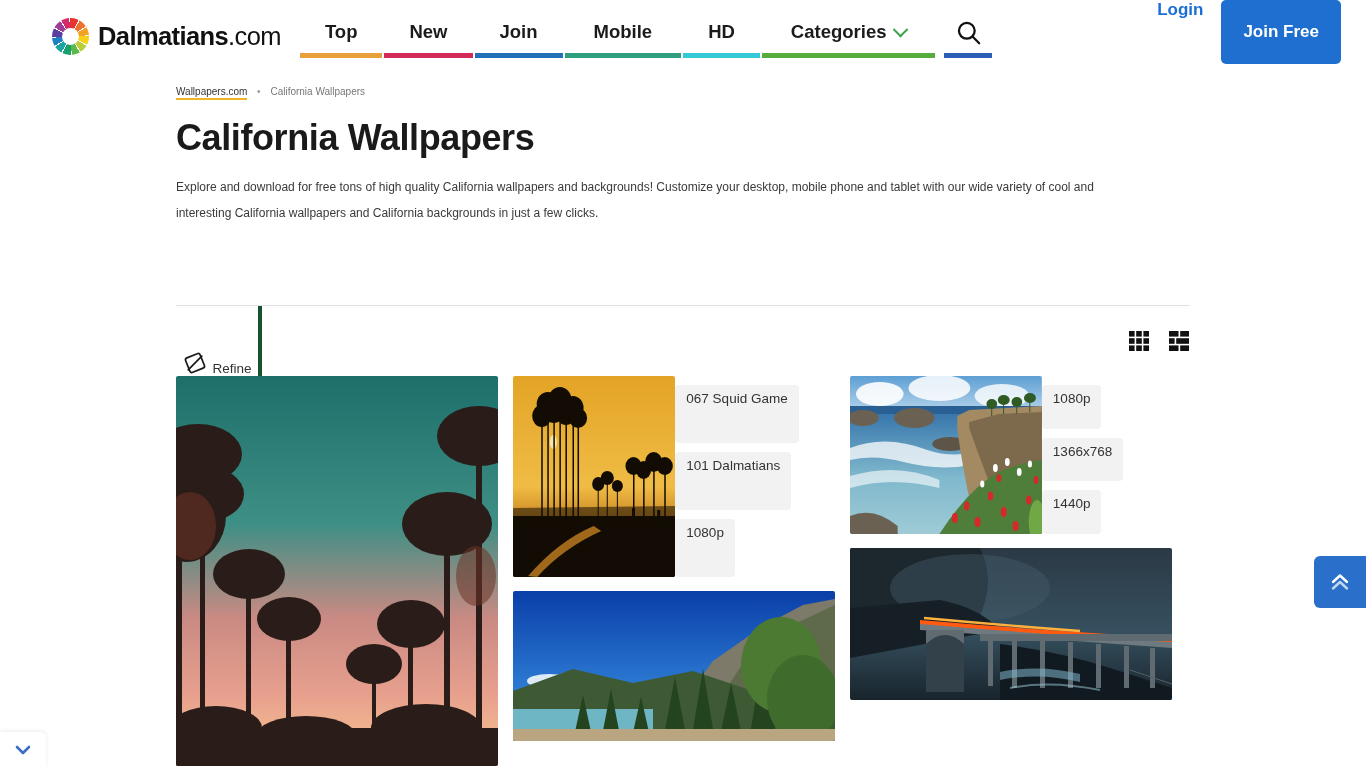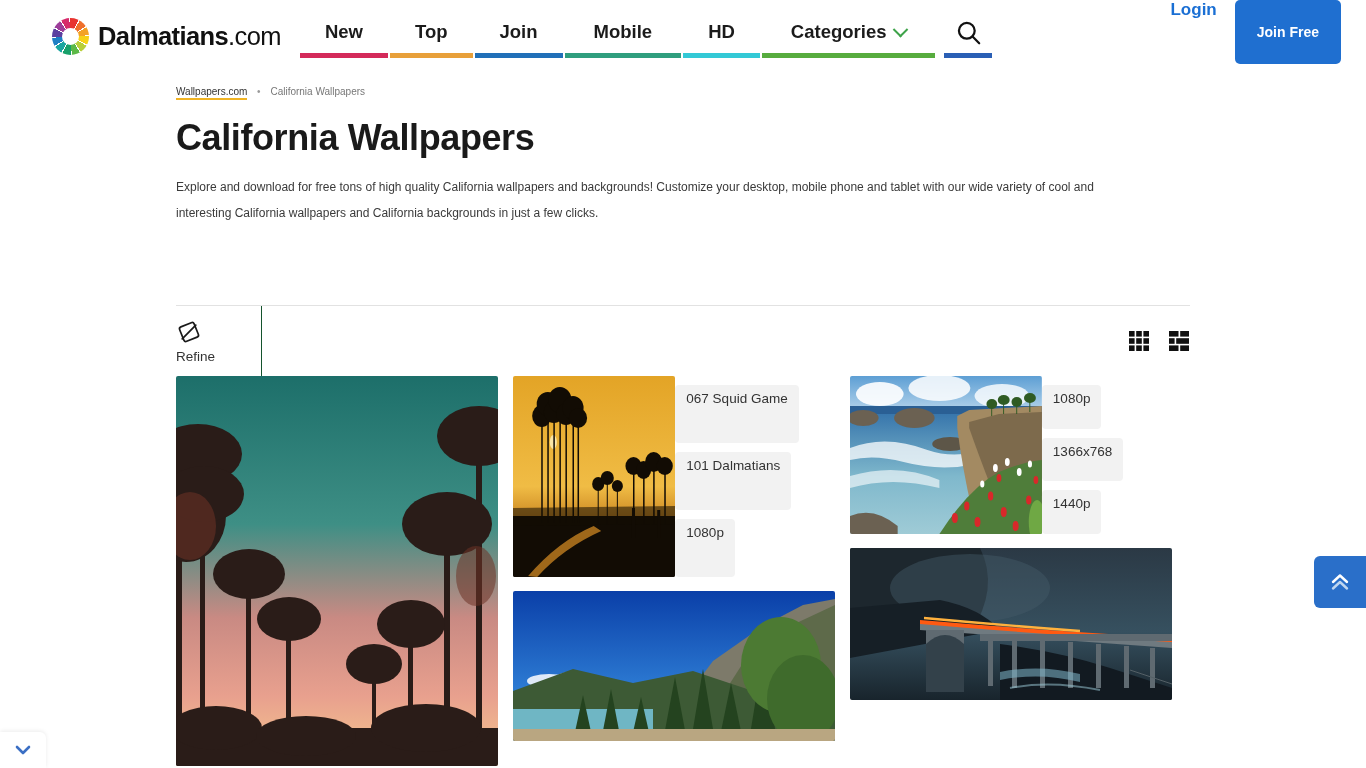--- a/index.html
+++ b/index.html
@@ -88,21 +88,21 @@
   .search-btn .bar { position: absolute; left: 8px; right: 8px; bottom: 6px; height: 5px; }
   .search-ico { width: 27px; height: 27px; }
 
   .header-right {
     margin-left: auto; display: flex; gap: 18px;
     height: 64px; padding-right: 5px;
   }
   .login-link { font-size: 17px; font-weight: 700; color: #1a6fd4; cursor: pointer; }
   .join-btn {
     background: #1f6fd0; color: #fff; border: none; border-radius: 5px;
-    font-family: inherit; font-size: 14px; font-weight: 700;
+    font-family: inherit; font-size: 17px; font-weight: 700;
     padding: 12px 22px; cursor: pointer;
   }
 
   
   .container { width: 1014px; margin: 0 auto; padding: 0; }
   .breadcrumb { margin-top: 14px; font-size: 10px; color: #777; }
   .breadcrumb .crumb-home {
     color: #333; border-bottom: 2px solid #f0b323; padding-bottom: 1px; cursor: pointer;
   }
   .breadcrumb .sep { margin: 0 7px; color: #999; }
@@ -115,22 +115,22 @@
     max-width: 960px;
   }
 
   .divider { margin-top: 79px; border-top: 1px solid #e2e2e2; }
 
   .toolbar {
     display: flex; align-items: center; height: 70px;
   }
   .refine {
     width: 86px; height: 70px;
-    display: flex; flex-direction: column; align-items: flex-start; justify-content: center;
-    gap: 4px; border-right: 1px solid #14532d; cursor: pointer;
+    display: flex; flex-direction: row; align-items: flex-end; justify-content: center;
+    gap: 4px; border-right: 4px solid #14532d; cursor: pointer;
   }
   .refine-label { font-size: 13.5px; color: #333; }
   .view-toggles { margin-left: auto; display: flex; align-items: center; gap: 18px; }
   .view-btn { cursor: pointer; line-height: 0; }
 
   
   .gallery { display: flex; gap: 15px; }
   .col { display: flex; flex-direction: column; gap: 14px; }
   .col-1 { width: 322px; }
   .col-2 { width: 322px; }
@@ -162,26 +162,26 @@
 
 <div class="header">
 
   <div class="brand">
     <div class="logo-wheel"></div>
     <div class="brand-text"><span>Dalmatians</span><span class="dotcom">.com</span></div>
   </div>
 
   <div class="nav">
     <div class="nav-item">
+      <span>Top</span>
+      <span class="bar" style="background:#e8a03a"></span>
+    </div>
+    <div class="nav-item">
       <span>New</span>
       <span class="bar" style="background:#d42a5a"></span>
-    </div>
-    <div class="nav-item">
-      <span>Top</span>
-      <span class="bar" style="background:#e8a03a"></span>
     </div>
     <div class="nav-item">
       <span>Join</span>
       <span class="bar" style="background:#2170b8"></span>
     </div>
     <div class="nav-item wide">
       <span>Mobile</span>
       <span class="bar" style="background:#2f9e7e"></span>
     </div>
     <div class="nav-item">

